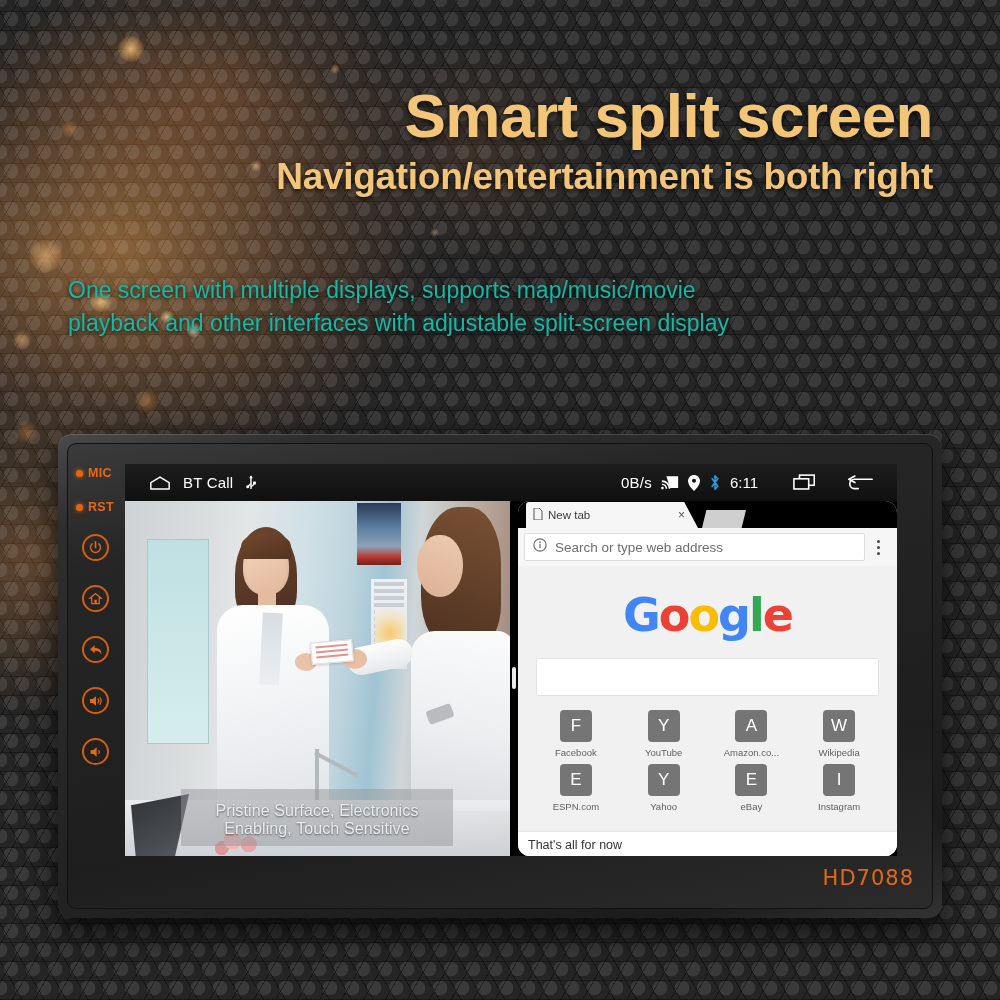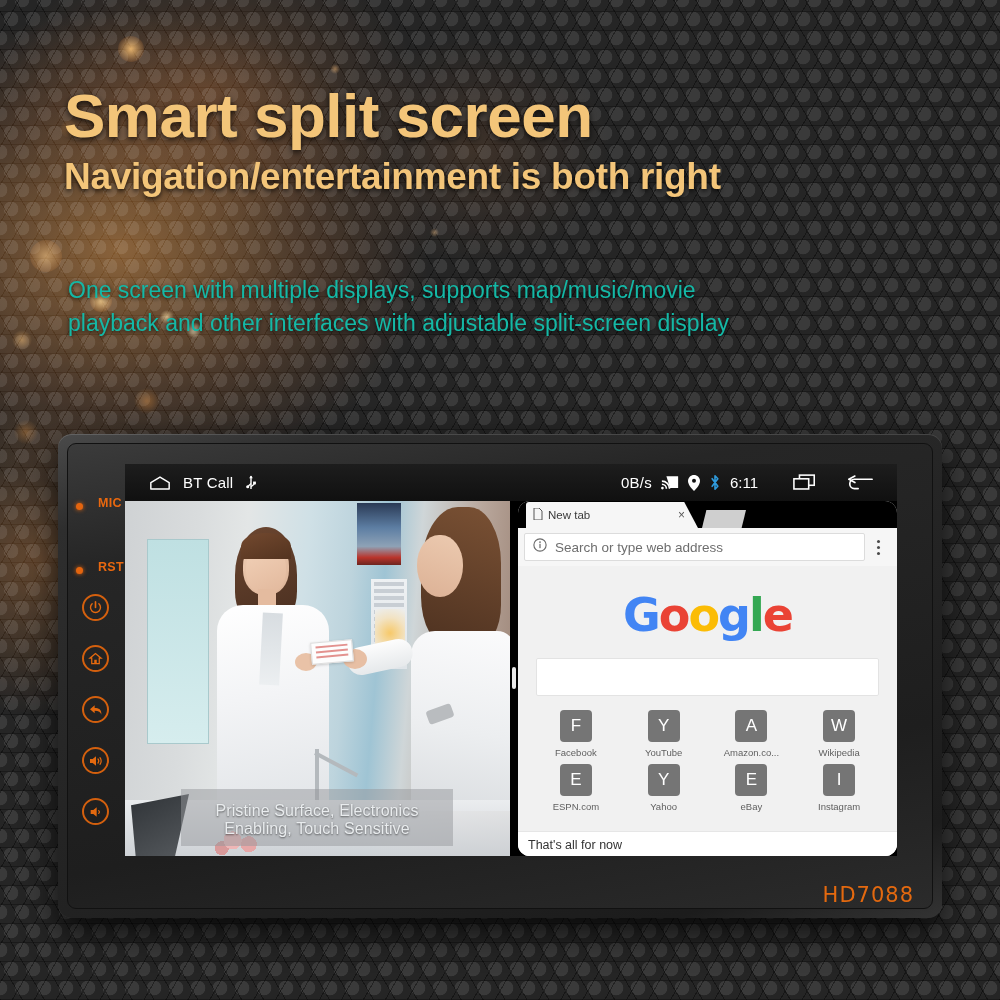--- a/index.html
+++ b/index.html
@@ -38,21 +38,21 @@
     background:
       radial-gradient(ellipse 430px 330px at 120px 250px, rgba(226,138,48,.52) 0%, rgba(170,90,30,.24) 45%, rgba(0,0,0,0) 72%),
       radial-gradient(ellipse 260px 220px at 40px 560px, rgba(214,120,40,.34) 0%, rgba(0,0,0,0) 70%),
       radial-gradient(ellipse 300px 200px at 210px 90px, rgba(196,104,36,.28) 0%, rgba(0,0,0,0) 70%),
       radial-gradient(ellipse 200px 160px at 470px 150px, rgba(180,96,34,.16) 0%, rgba(0,0,0,0) 70%);
     mix-blend-mode: screen;
   }
   .bokeh { position: absolute; border-radius: 50%; pointer-events: none; }
 
   
-  .copy { position: absolute; left: 64px; top: 84px; width: 880px; }
+  .copy { position: absolute; left: 53px; top: 84px; width: 880px; text-align: right; }
   .h1 {
     font-size: 62px; font-weight: bold; letter-spacing: -0.5px;
     color: #f3c579; line-height: 1.02;
     text-shadow: 0 2px 6px rgba(0,0,0,.8);
   }
   .h2 {
     margin-top: 10px;
     font-size: 37px; font-weight: bold; letter-spacing: -0.3px;
     color: #f3c579; line-height: 1.1;
     text-shadow: 0 2px 5px rgba(0,0,0,.8);
@@ -80,22 +80,22 @@
     border: 1px solid #111;
   }
 
   
   #left-strip {
     position: absolute; left: 0; top: 0; width: 55px; height: 100%;
     display: flex; flex-direction: column; align-items: center;
     padding-top: 22px;
   }
   .led-row {
-    display: flex; align-items: flex-end; gap: 15px;
-    width: 100%; padding-left: 8px; margin-bottom: 20px; margin-top: 30px;
+    display: flex; align-items: center; gap: 5px;
+    width: 100%; padding-left: 8px; margin-bottom: 20px;
   }
   .led-dot { width: 7px; height: 7px; border-radius: 50%; background: #e4650f; box-shadow: 0 0 4px #e4650f; flex: none; }
   .led-label { color: #e9680f; font-size: 12.5px; font-weight: bold; letter-spacing: .3px; }
   .hw-btn {
     width: 27px; height: 27px; border-radius: 50%;
     border: 2px solid #d4600e;
     display: flex; align-items: center; justify-content: center;
     margin-bottom: 24px;
     color: #e4690f;
   }
@@ -244,21 +244,21 @@
   .tile-label { font-size: 9.5px; color: #5f5f5f; margin-top: 5px; white-space: nowrap; }
   #ntp-footer {
     position: absolute; left: 0; right: 0; bottom: -1px; height: 26px;
     background: #fff; border-top: 1px solid #e6e6e6;
     display: flex; align-items: center; padding-left: 10px;
   }
   .footer-text { font-size: 12.5px; color: #333; }
 
   
   #model-label {
-    position: absolute; right: 18px; bottom: 1px;
+    position: absolute; right: 18px; bottom: 18px;
     color: #e4690f; font-size: 21px; letter-spacing: 1px;
     font-family: "DejaVu Sans", sans-serif;
   }
 </style>
 </head>
 <body>
 
 <div id="page">
 
   <div class="bg-hex"></div>

